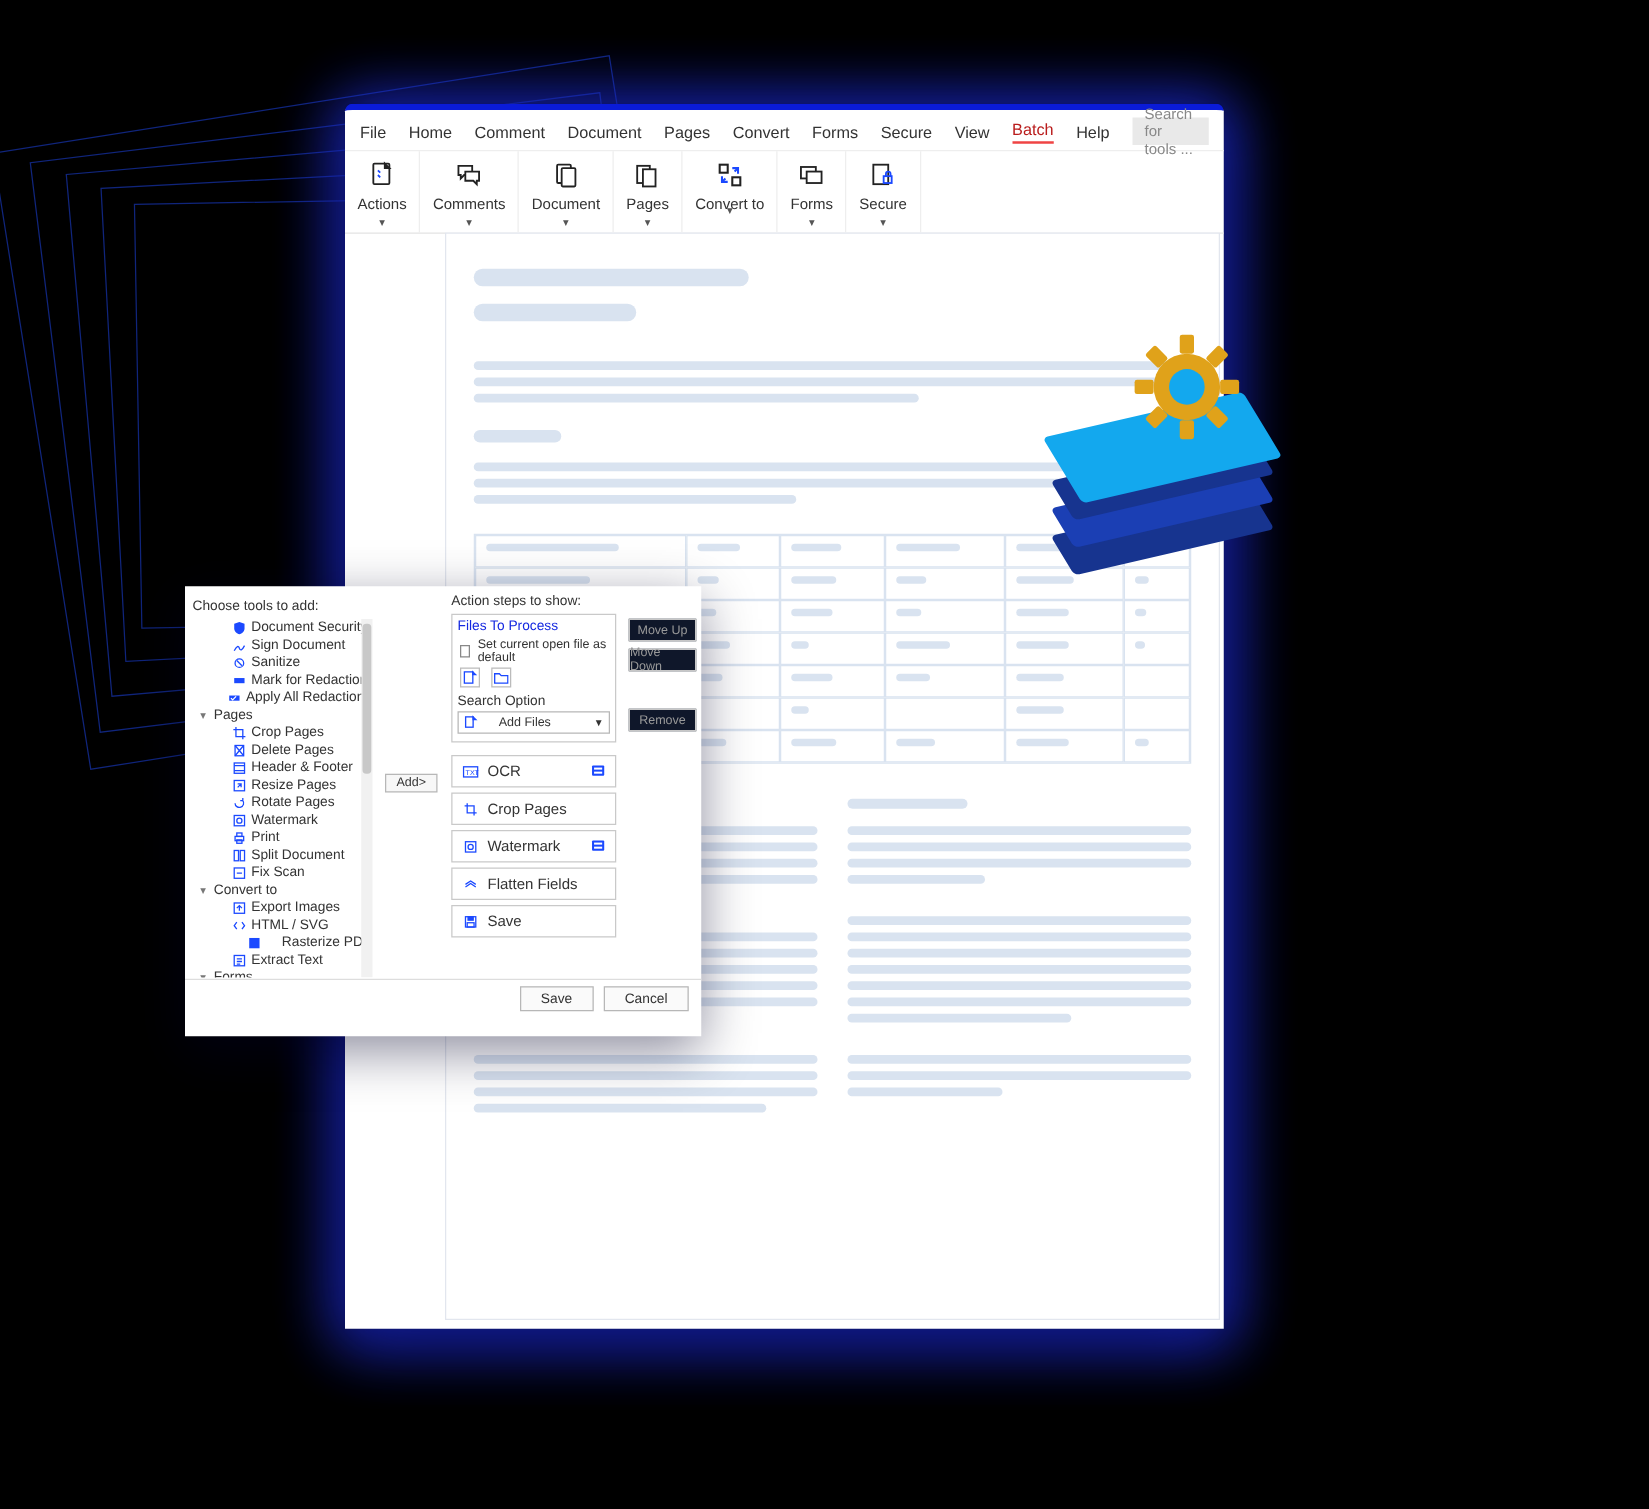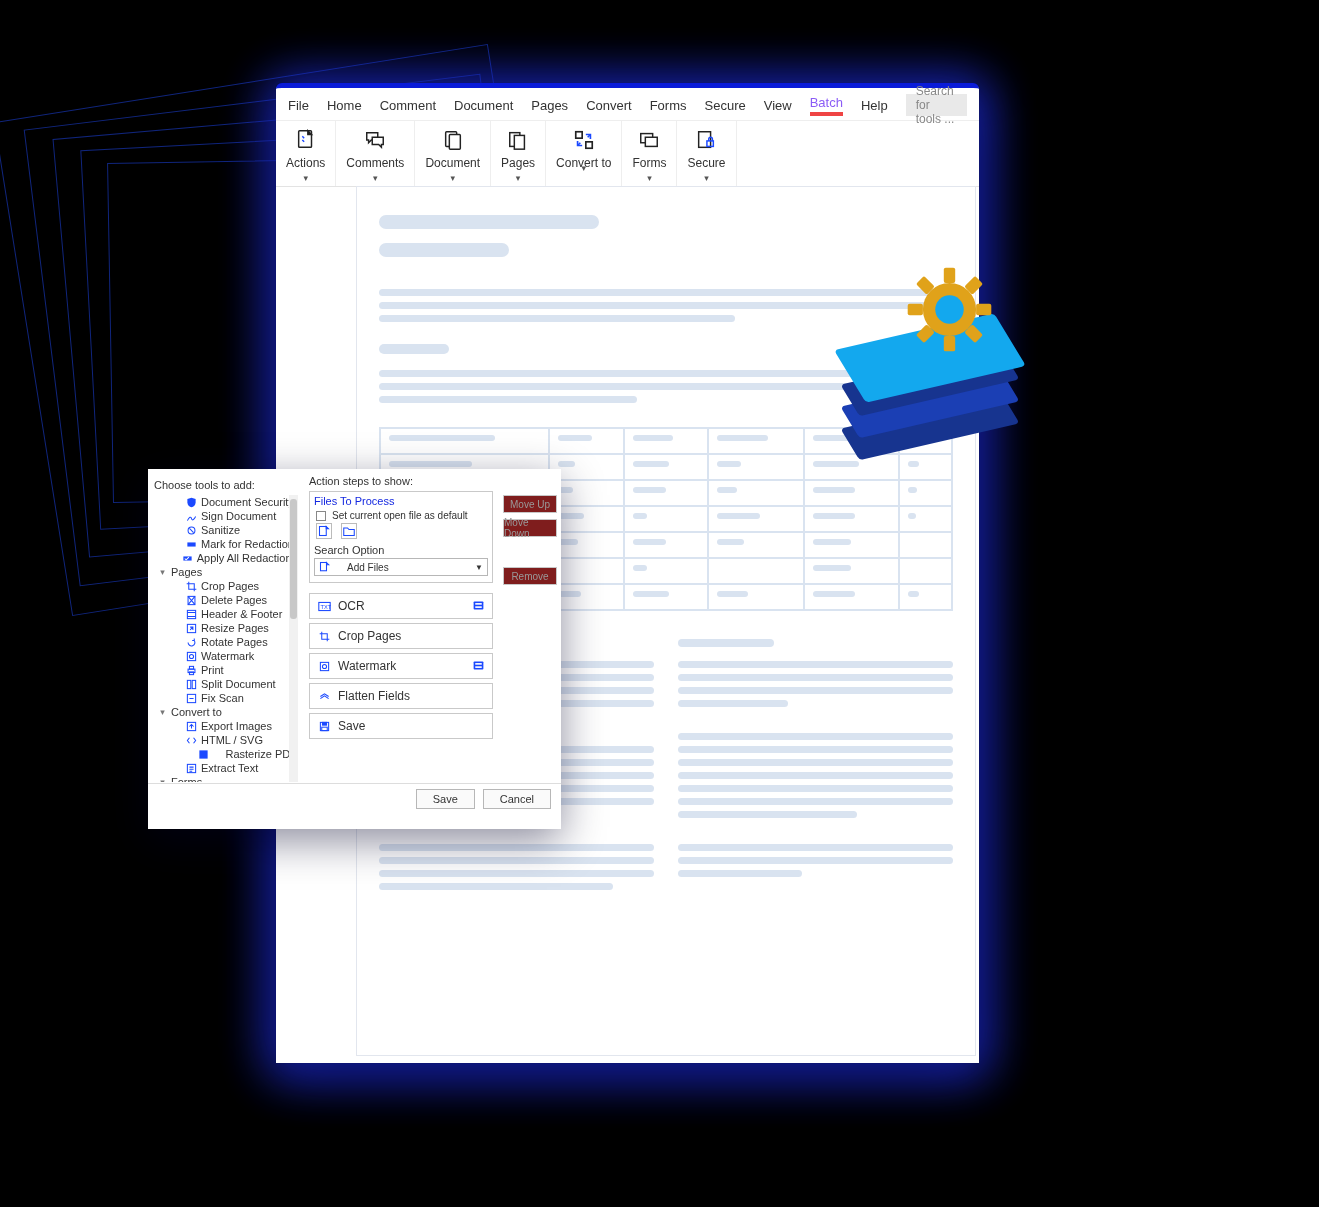--- a/index.html
+++ b/index.html
@@ -17,21 +17,21 @@
 
 .glow { position: absolute; filter: blur(24px); opacity: 0.9; background: #2235ff; border-radius: 18px; }
 
 
 .app { position: absolute; top: 83px; left: 276px; width: 703px; height: 980px;
   background: #fff; border-top: 5px solid #0a1bd8; border-radius: 6px 6px 0 0;
   box-shadow: 0 12px 60px rgba(0,0,40,.55), 0 0 0 1px rgba(0,0,0,.04);
 }
 .menubar { display: flex; align-items: center; gap: 18px; padding: 6px 12px 4px; border-bottom: 1px solid #eee; font-size: 13px; color: #333; }
 .menubar .mi { cursor: pointer; }
-.menubar .mi.active { color: #8b5cf6; border-bottom: 4px solid #ef4444; padding-bottom: 2px; }
+.menubar .mi.active { color: #b91c1c; border-bottom: 2px solid #ef4444; padding-bottom: 2px; }
 .searchtools { margin-left: auto; background: #e9e9e9; color: #888; padding: 4px 10px; width: 145px; height: 22px; display: flex; align-items: center; font-size: 12px; }
 
 .toolbar { display: flex; border-bottom: 1px solid #e3e3e3; }
 .tbtn { flex: none; width: auto; padding: 7px 10px 4px; display: flex; flex-direction: column; align-items: center; gap: 4px; border-right: 1px solid #eee; font-size: 12px; cursor: pointer; }
 .tbtn .ico { width: 24px; height: 24px; display: flex; align-items: center; justify-content: center; }
 .tbtn .chev { font-size: 9px; color: #555; line-height: 8px; }
 
 .docpage { position: absolute; top: 98px; left: 80px; width: 620px; height: 870px; background: #fff; border: 1px solid #e2e6ee; }
 .ph { background: #d9e3f0; border-radius: 6px; }
 .ph-line { height: 7px; margin: 6px 0; border-radius: 4px; }
@@ -67,21 +67,21 @@
 .chk { width: 10px; height: 10px; border: 1px solid #888; display: inline-block; }
 .mini-ic { width: 16px; height: 16px; border: 1px solid #bbb; display: inline-flex; align-items: center; justify-content: center; margin-right: 3px; }
 .def-opt { margin-top: 4px; font-size: 11px; }
 .def-select { border: 1px solid #b7b7b7; height: 18px; width: 100%; display: flex; align-items: center; padding: 0 4px; margin-top: 2px; font-size: 10px; justify-content: space-between; }
 
 .step { border: 1px solid #c9c9c9; height: 26px; margin-bottom: 4px; display: flex; align-items: center; padding: 0 6px; gap: 6px; font-size: 12px; cursor: pointer; }
 .step .sic { width: 16px; height: 16px; display: inline-flex; align-items: center; justify-content: center; }
 .step .gear { margin-left: auto; width: 14px; height: 14px; color:#1428e0; }
 
 .dlg-right { width: 62px; padding: 6px 4px; display: flex; flex-direction: column; gap: 6px; }
-.sbtn { border: 1px solid #c7c7c7; background: #7f1d1d; color: #999; height: 18px; font-size: 10px; display: flex; align-items: center; justify-content: center; cursor: pointer; }
+.sbtn { border: 1px solid #c7c7c7; background: #0f172a; color: #999; height: 18px; font-size: 10px; display: flex; align-items: center; justify-content: center; cursor: pointer; }
 
 .dlg-footer { height: 30px; border-top: 1px solid #ddd; display: flex; align-items: center; justify-content: flex-end; gap: 8px; padding: 0 10px; }
 .fbtn { border: 1px solid #b7b7b7; background: #fafafa; height: 20px; padding: 0 16px; font-size: 11px; cursor: pointer; display: flex; align-items: center; }
 
 
 .iso { position: absolute; top: 268px; left: 840px; width: 190px; height: 210px; pointer-events: none; }
 .iso .layer { position: absolute; width: 160px; height: 36px; transform: skewY(-13deg) skewX(28deg); border-radius: 4px; }
 .iso .gear { position: absolute; top: -6px; left: 62px; }
 
 svg { display: block; }
@@ -565,20 +565,23 @@
             <span>Extract Text</span>
           </div>
           <div class="node" style="padding-left: 6px;">
             <span class="tw">▾</span>
             <span>Forms</span>
           </div>
           <div class="tree-scroll">
             <div class="thumb"></div>
           </div>
         </div>
+    </div>
+    <div class="dlg-mid">
+      <div class="addbtn">Add&gt;</div>
     </div>
     <div class="dlg-center">
       <div class="hdr">Action steps to show:</div>
       <div class="ftp-box">
         <div class="ftp-title">Files To Process</div>
         <div class="ftp-row">
           <span class="chk"></span>
           <span>Set current open file as default</span>
         </div>
         <div class="ftp-row">

